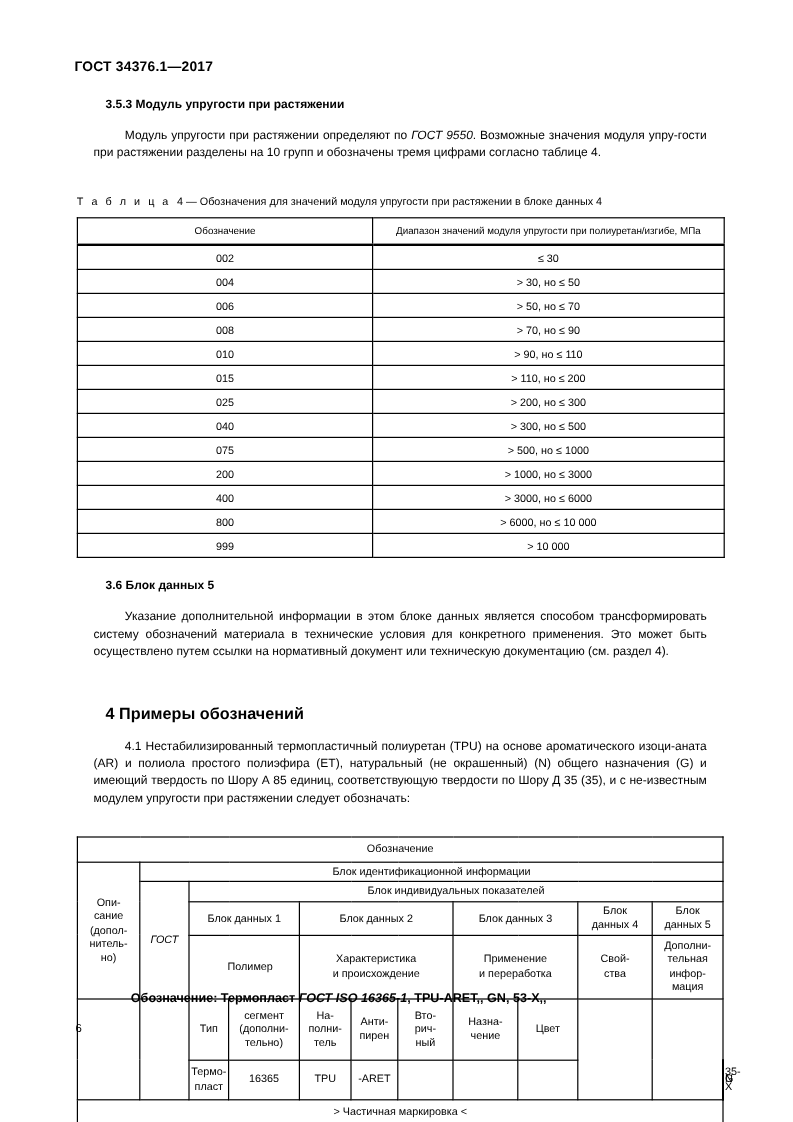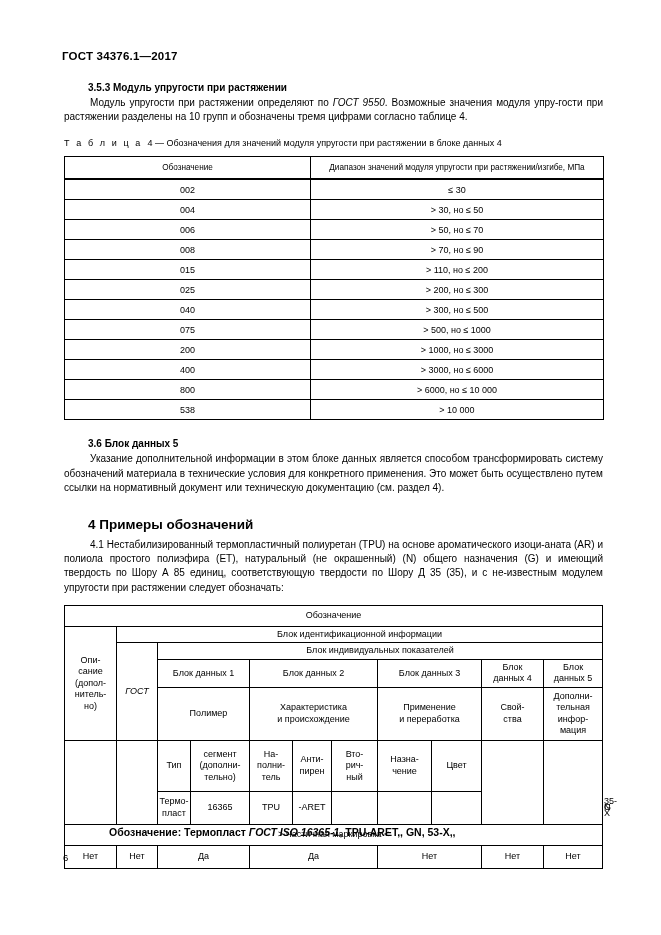--- a/index.html
+++ b/index.html
@@ -44,21 +44,21 @@
     margin: 0 0 3px 24px;
   }
   .h2 {
     font-size: 13.5px;
     font-weight: bold;
     margin: 0 0 6px 24px;
   }
   p.para {
     font-size: 10px;
     line-height: 14.2px;
-    margin: 0;
+    margin: 14px;
     text-align: justify;
     text-indent: 26px;
     hyphens: manual;
   }
   p.para.noindent { text-indent: 0; }
   .ital { font-style: italic; }
   .caption {
     font-size: 9px;
     margin: 0;
   }
@@ -144,41 +144,45 @@
     <div class="spacer-8"></div>
 
     <table class="t4">
       <colgroup>
           <col class="c1">
           <col class="c2">
         </colgroup>
       <thead>
         <tr>
           <th>Обозначение</th>
-          <th>Диапазон значений модуля упругости при растяжении/изгибе, МПа</th>
+          <th>Диапазон значений модуля упругости при полиуретан/изгибе, МПа</th>
         </tr>
       </thead>
       <tbody>
         <tr>
           <td>002</td>
           <td>≤ 30</td>
         </tr>
         <tr>
           <td>004</td>
           <td>&gt; 30, но ≤ 50</td>
         </tr>
         <tr>
           <td>006</td>
           <td>&gt; 50, но ≤ 70</td>
         </tr>
         <tr>
           <td>008</td>
           <td>&gt; 70, но ≤ 90</td>
         </tr>
         <tr>
+          <td>010</td>
+          <td>&gt; 90, но ≤ 110</td>
+        </tr>
+        <tr>
           <td>015</td>
           <td>&gt; 110, но ≤ 200</td>
         </tr>
         <tr>
           <td>025</td>
           <td>&gt; 200, но ≤ 300</td>
         </tr>
         <tr>
           <td>040</td>
           <td>&gt; 300, но ≤ 500</td>
@@ -193,21 +197,21 @@
         </tr>
         <tr>
           <td>400</td>
           <td>&gt; 3000, но  ≤ 6000</td>
         </tr>
         <tr>
           <td>800</td>
           <td>&gt; 6000, но  ≤ 10 000</td>
         </tr>
         <tr>
-          <td>538</td>
+          <td>999</td>
           <td>&gt; 10 000</td>
         </tr>
       </tbody>
     </table>
 
     <div class="spacer-18"></div>
 
     <div class="h3">3.6 Блок данных 5</div>
     <p class="para">Указание дополнительной информации в этом блоке данных является способом трансформировать систему обозначений материала в технические условия для конкретного применения. Это может быть осуществлено путем ссылки на нормативный документ или техническую документацию (см. раздел 4).</p>
 

